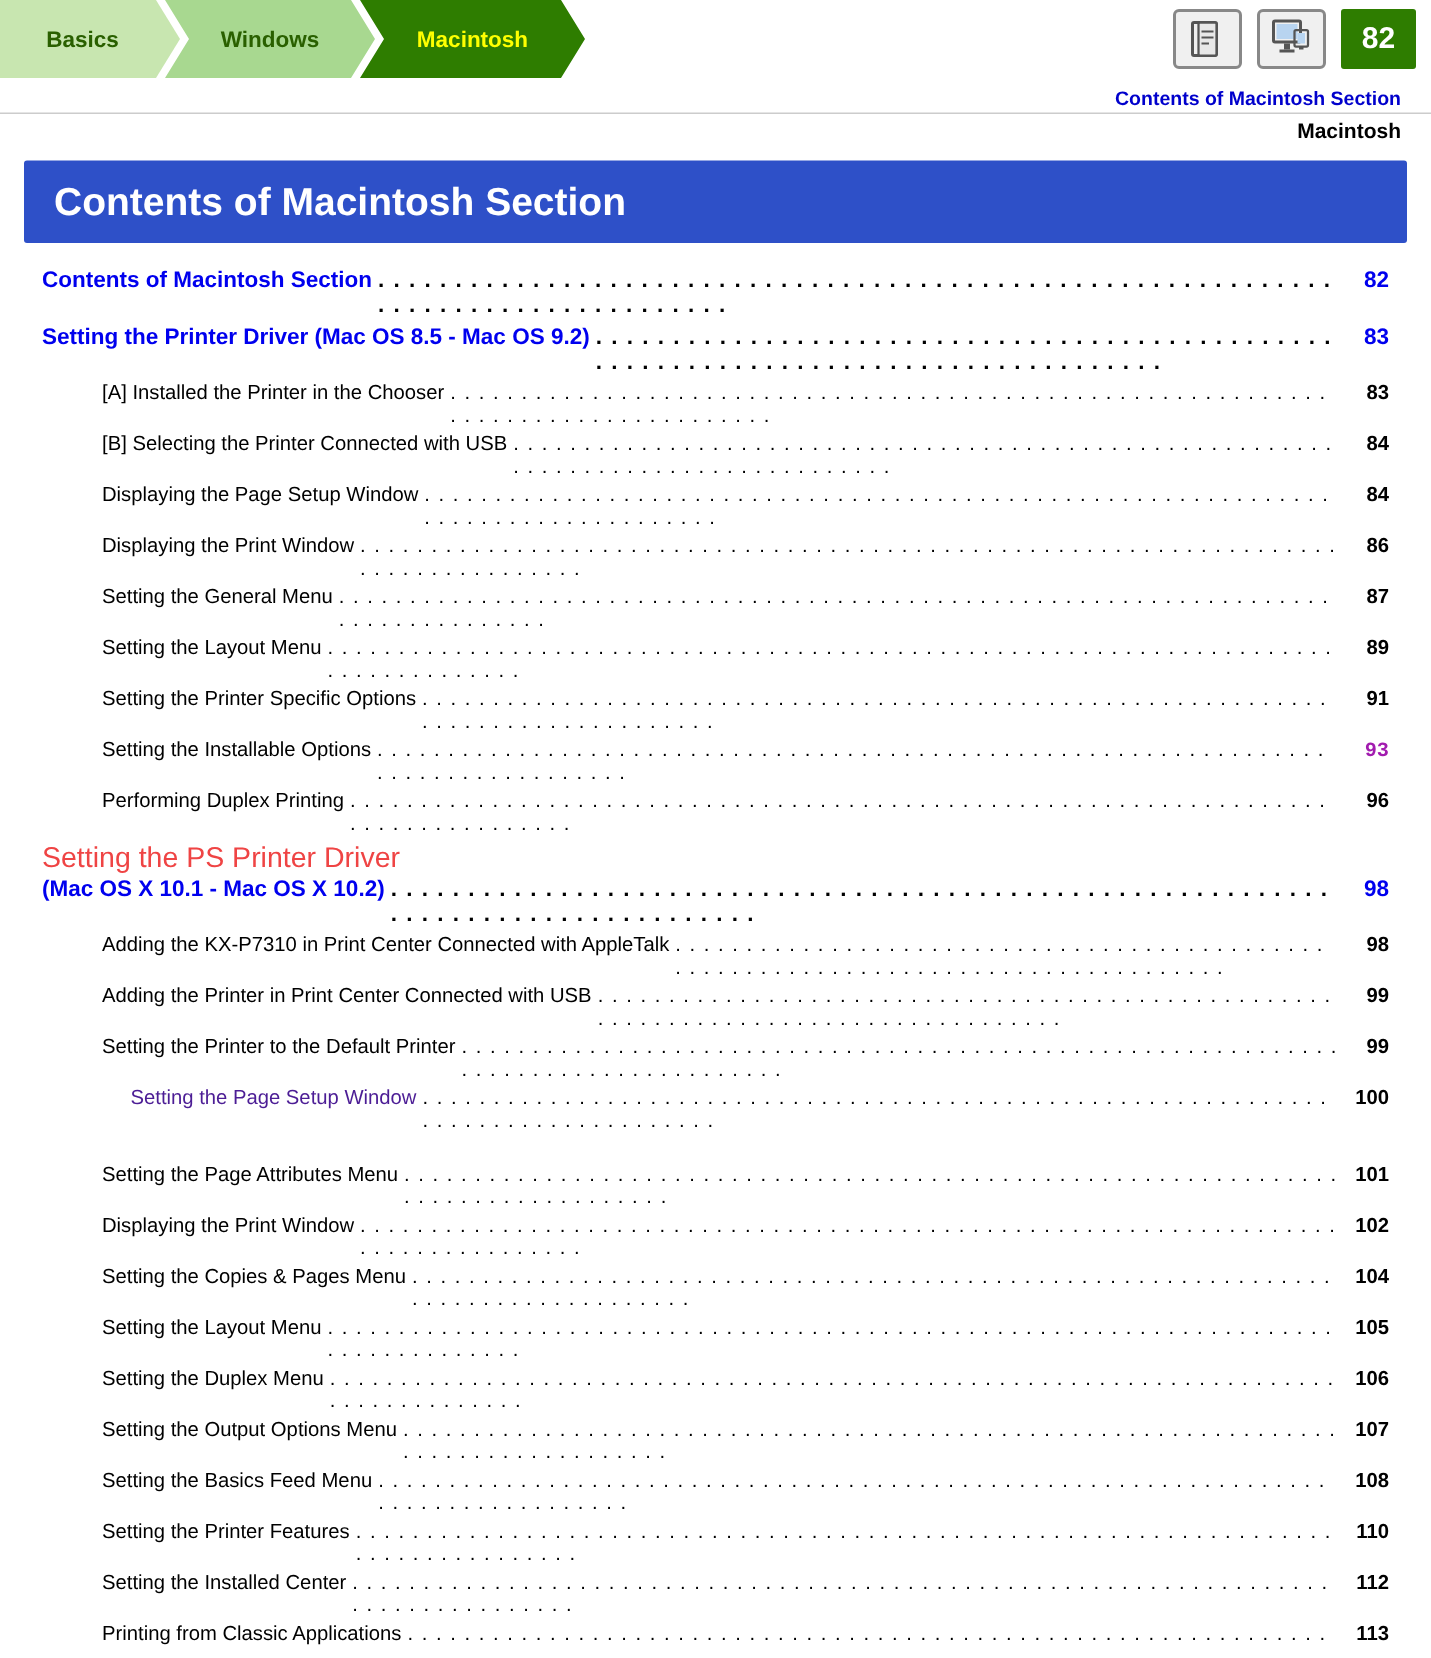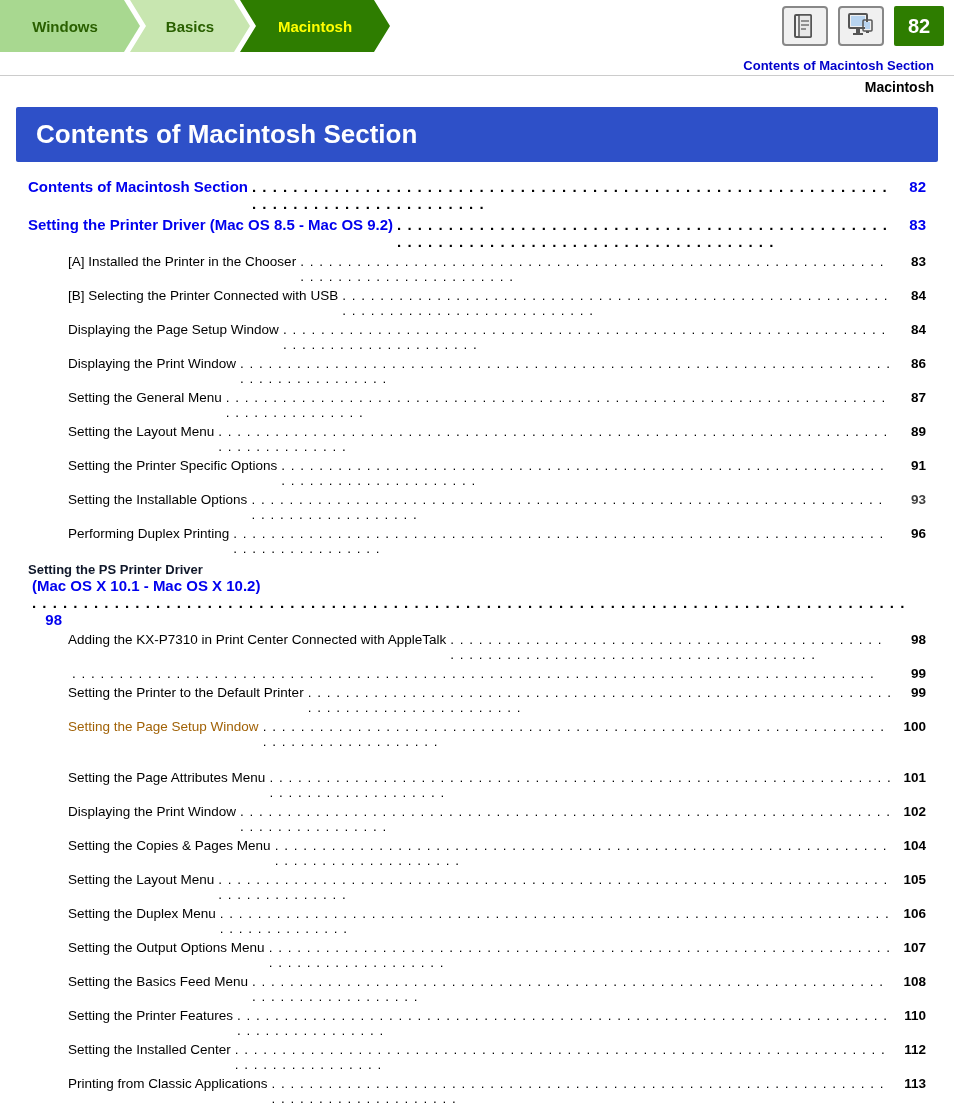--- a/index.html
+++ b/index.html
@@ -152,25 +152,25 @@
       font-weight: bold;
       flex-shrink: 0;
       min-width: 30px;
       text-align: right;
     }
   </style>
 </head>
 <body>
 
 <div class="nav-tabs">
+  <div class="nav-tab nav-tab-basics">
+    <span>Basics</span>
+  </div>
   <div class="nav-tab nav-tab-windows">
     <span>Windows</span>
-  </div>
-  <div class="nav-tab nav-tab-basics">
-    <span>Basics</span>
   </div>
   <div class="nav-tab nav-tab-macintosh">
     <span>Macintosh</span>
   </div>
   <div class="nav-icons-area">
     <div class="nav-icon-box">
       <svg width="28" height="28" viewBox="0 0 28 28">
         <rect x="4" y="3" width="16" height="22" rx="1" fill="none" stroke="#555" stroke-width="2"></rect>
         <rect x="8" y="3" width="12" height="22" rx="1" fill="#e8e8e8" stroke="#555" stroke-width="1.5"></rect>
         <line x1="10" y1="9" x2="18" y2="9" stroke="#555" stroke-width="1.2"></line>
@@ -249,51 +249,52 @@
       <span class="toc-page" style="color: rgb(0, 0, 0);">89</span>
     </div>
     <div class="toc-entry level2">
       <span class="toc-label" style="color: rgb(0, 0, 0);">Setting the Printer Specific Options</span>
       <span class="toc-dots" style="color: rgb(0, 0, 0);"></span>
       <span class="toc-page" style="color: rgb(0, 0, 0);">91</span>
     </div>
     <div class="toc-entry level2">
       <span class="toc-label" style="color: rgb(0, 0, 0);">Setting the Installable Options</span>
       <span class="toc-dots" style="color: rgb(0, 0, 0);"></span>
-      <span class="toc-page" style="color: #404040;">93</span>
+      <span class="toc-page" style="color: #a21caf; font-family: Liberation Mono, monospace;">93</span>
     </div>
     <div class="toc-entry level2">
       <span class="toc-label" style="color: rgb(0, 0, 0);">Performing Duplex Printing</span>
       <span class="toc-dots" style="color: rgb(0, 0, 0);"></span>
       <span class="toc-page" style="color: rgb(0, 0, 0);">96</span>
     </div>
     <div class="toc-entry level1" style="margin-top: 6px; display: block;">
-      <div style="color: #0f172a; font-weight: bold; font-size: 13px;">Setting the PS Printer Driver</div>
-      <div style="display: flex; align-items: baseline; color: rgb(0, 0, 238); font-weight: bold; font-size: 15px; flex-direction: column;">
+      <div style="color: #ef4444; font-weight: normal; font-size: 19px;">Setting the PS Printer Driver</div>
+      <div style="display: flex; align-items: baseline; color: rgb(0, 0, 238); font-weight: bold; font-size: 15px;">
         <span class="toc-label" style="color: rgb(0, 0, 238);">(Mac OS X 10.1 - Mac OS X 10.2)</span>
         <span class="toc-dots"></span>
         <span class="toc-page toc-blue" style="color: rgb(0, 0, 238);">98</span>
       </div>
     </div>
     <div class="toc-entry level2">
       <span class="toc-label" style="color: rgb(0, 0, 0);">Adding the KX-P7310 in Print Center Connected with AppleTalk</span>
       <span class="toc-dots" style="color: rgb(0, 0, 0);"></span>
       <span class="toc-page" style="color: rgb(0, 0, 0);">98</span>
     </div>
     <div class="toc-entry level2">
+      <span class="toc-label" style="color: rgb(0, 0, 0);">Adding the Printer in Print Center Connected with USB</span>
       <span class="toc-dots" style="color: rgb(0, 0, 0);"></span>
       <span class="toc-page" style="color: rgb(0, 0, 0);">99</span>
     </div>
     <div class="toc-entry level2">
       <span class="toc-label" style="color: rgb(0, 0, 0);">Setting the Printer to the Default Printer</span>
       <span class="toc-dots" style="color: rgb(0, 0, 0);"></span>
       <span class="toc-page" style="color: rgb(0, 0, 0);">99</span>
     </div>
     <div class="toc-entry level2">
-      <span class="toc-label" style="color: #a16207;">Setting the Page Setup Window</span>
+      <span class="toc-label" style="color: #4c1d95; margin-left: 19px;">Setting the Page Setup Window</span>
       <span class="toc-dots" style="color: rgb(0, 0, 0);"></span>
       <span class="toc-page" style="color: rgb(0, 0, 0);">100</span>
     </div>
     <div class="toc-entry level2">
       <span class="toc-label" style="color: rgb(0, 0, 0);">Setting the Page Attributes Menu</span>
       <span class="toc-dots" style="color: rgb(0, 0, 0);"></span>
       <span class="toc-page" style="color: rgb(0, 0, 0); margin-top: 17px;">101</span>
     </div>
     <div class="toc-entry level2">
       <span class="toc-label" style="color: rgb(0, 0, 0);">Displaying the Print Window</span>

